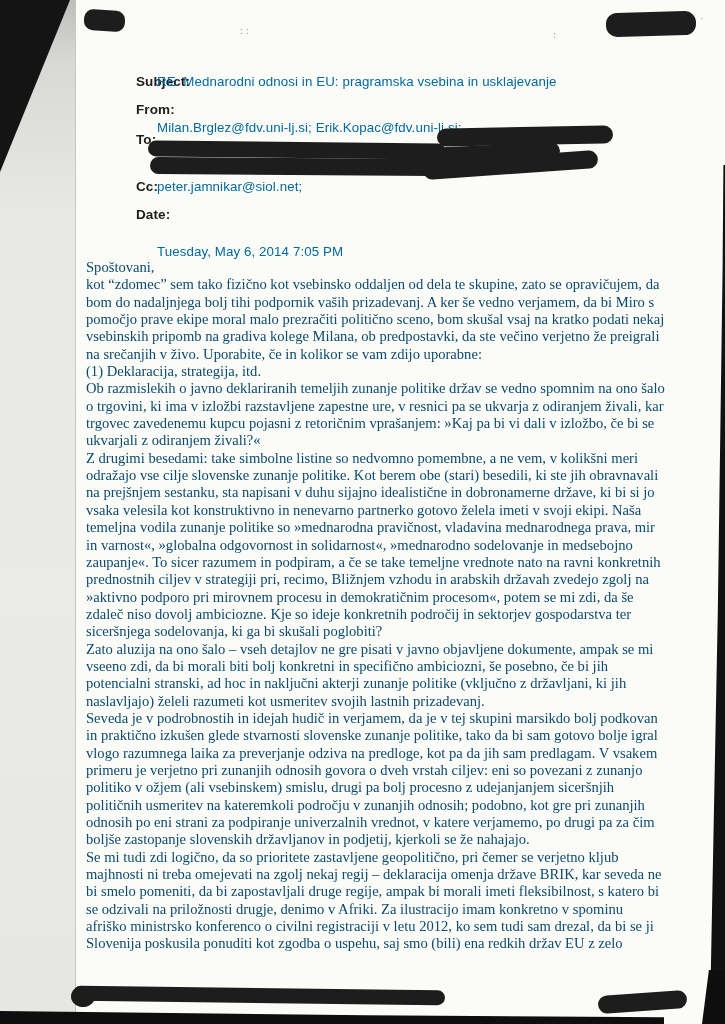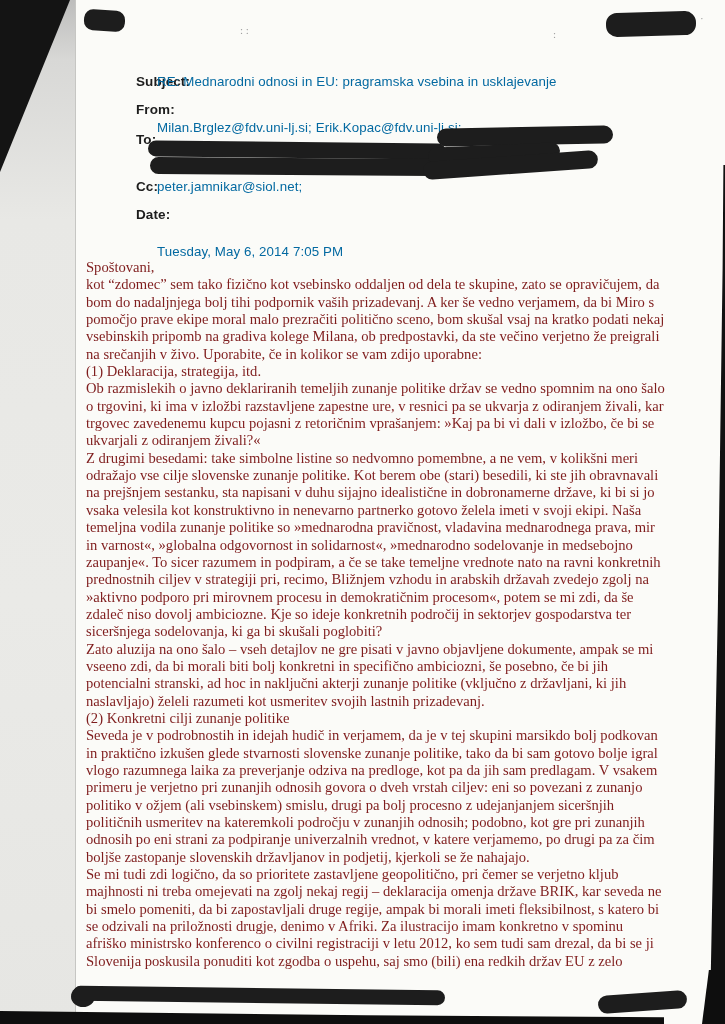--- a/index.html
+++ b/index.html
@@ -51,21 +51,21 @@
     letter-spacing:0.1px;
     margin-left:28px;
   }
   .hdr-value{
     position:absolute;left:157px;font-size:13.3px;color:#0369a1;letter-spacing:0.1px;
   }
   
   .body-text{
     position:absolute;left:86px;top:259px;width:580px;
     font-family:"Liberation Serif",serif;font-size:14.6px;line-height:17.35px;
-    color:#7f1d1d;
+    color:#0c4a6e;
   }
   .body-text p{margin:0;}
   .body-text p.it{}
   
   .artifact{position:absolute;color:#9b9b9b;font-size:11px;font-family:"Liberation Serif",serif;}
 </style>
 </head>
 <body>
 
 <div class="scan">
@@ -103,21 +103,20 @@
   <span class="hdr-label" style="top:207px;">Date:</span>
   <span class="hdr-value" style="top:208px;margin-top:36px;">Tuesday, May 6, 2014 7:05 PM</span>
 
   <div class="body-text">
     <p>Spoštovani,</p>
     <p>kot “zdomec” sem tako fizično kot vsebinsko oddaljen od dela te skupine, zato se opravičujem, da bom do nadaljnjega bolj tihi podpornik vaših prizadevanj. A ker še vedno verjamem, da bi Miro s pomočjo prave ekipe moral malo prezračiti politično sceno, bom skušal vsaj na kratko podati nekaj vsebinskih pripomb na gradiva kolege Milana, ob predpostavki, da ste večino verjetno že preigrali na srečanjih v živo. Uporabite, če in kolikor se vam zdijo uporabne:</p>
     <p class="it">(1) Deklaracija, strategija, itd.</p>
     <p>Ob razmislekih o javno deklariranih temeljih zunanje politike držav se vedno spomnim na ono šalo o trgovini, ki ima v izložbi razstavljene zapestne ure, v resnici pa se ukvarja z odiranjem živali, kar trgovec zavedenemu kupcu pojasni z retoričnim vprašanjem: »Kaj pa bi vi dali v izložbo, če bi se ukvarjali z odiranjem živali?«</p>
     <p>Z drugimi besedami: take simbolne listine so nedvomno pomembne, a ne vem, v kolikšni meri odražajo vse cilje slovenske zunanje politike. Kot berem obe (stari) besedili, ki ste jih obravnavali na prejšnjem sestanku, sta napisani v duhu sijajno idealistične in dobronamerne države, ki bi si jo vsaka velesila kot konstruktivno in nenevarno partnerko gotovo želela imeti v svoji ekipi. Naša temeljna vodila zunanje politike so »mednarodna pravičnost, vladavina mednarodnega prava, mir in varnost«, »globalna odgovornost in solidarnost«, »mednarodno sodelovanje in medsebojno zaupanje«. To sicer razumem in podpiram, a če se take temeljne vrednote nato na ravni konkretnih prednostnih ciljev v strategiji pri, recimo, Bližnjem vzhodu in arabskih državah zvedejo zgolj na »aktivno podporo pri mirovnem procesu in demokratičnim procesom«, potem se mi zdi, da še zdaleč niso dovolj ambiciozne. Kje so ideje konkretnih področij in sektorjev gospodarstva ter siceršnjega sodelovanja, ki ga bi skušali poglobiti?</p>
     <p>Zato aluzija na ono šalo – vseh detajlov ne gre pisati v javno objavljene dokumente, ampak se mi vseeno zdi, da bi morali biti bolj konkretni in specifično ambiciozni, še posebno, če bi jih potencialni stranski, ad hoc in naključni akterji zunanje politike (vključno z državljani, ki jih naslavljajo) želeli razumeti kot usmeritev svojih lastnih prizadevanj.</p>
-    <p class="it">(2) Konkretni cilji zunanje politike</p>
     <p>Seveda je v podrobnostih in idejah hudič in verjamem, da je v tej skupini marsikdo bolj podkovan in praktično izkušen glede stvarnosti slovenske zunanje politike, tako da bi sam gotovo bolje igral vlogo razumnega laika za preverjanje odziva na predloge, kot pa da jih sam predlagam. V vsakem primeru je verjetno pri zunanjih odnosih govora o dveh vrstah ciljev: eni so povezani z zunanjo politiko v ožjem (ali vsebinskem) smislu, drugi pa bolj procesno z udejanjanjem siceršnjih političnih usmeritev na kateremkoli področju v zunanjih odnosih; podobno, kot gre pri zunanjih odnosih po eni strani za podpiranje univerzalnih vrednot, v katere verjamemo, po drugi pa za čim boljše zastopanje slovenskih državljanov in podjetij, kjerkoli se že nahajajo.</p>
     <p>Se mi tudi zdi logično, da so prioritete zastavljene geopolitično, pri čemer se verjetno kljub majhnosti ni treba omejevati na zgolj nekaj regij – deklaracija omenja države BRIK, kar seveda ne bi smelo pomeniti, da bi zapostavljali druge regije, ampak bi morali imeti fleksibilnost, s katero bi se odzivali na priložnosti drugje, denimo v Afriki. Za ilustracijo imam konkretno v spominu afriško ministrsko konferenco o civilni registraciji v letu 2012, ko sem tudi sam drezal, da bi se ji Slovenija poskusila ponuditi kot zgodba o uspehu, saj smo (bili) ena redkih držav EU z zelo</p>
   </div>
 
   <div class="mark m-bot-bulge"></div>
   <div class="mark m-bot-long"></div>
   <div class="mark m-bot-right"></div>
 
 </div>
 

